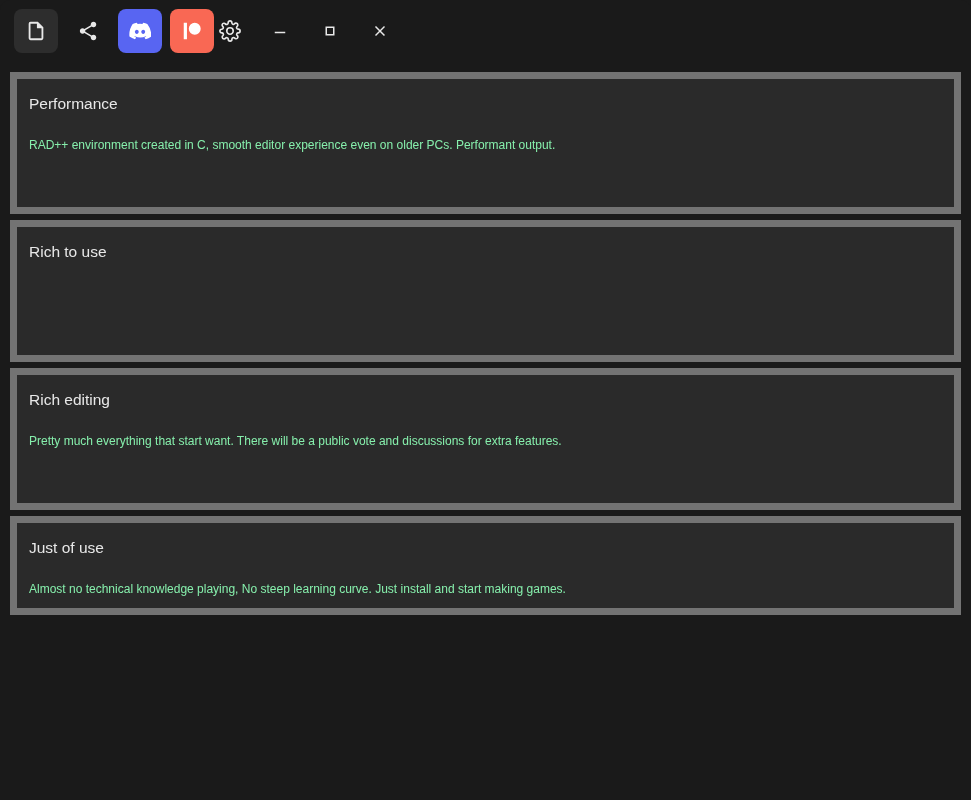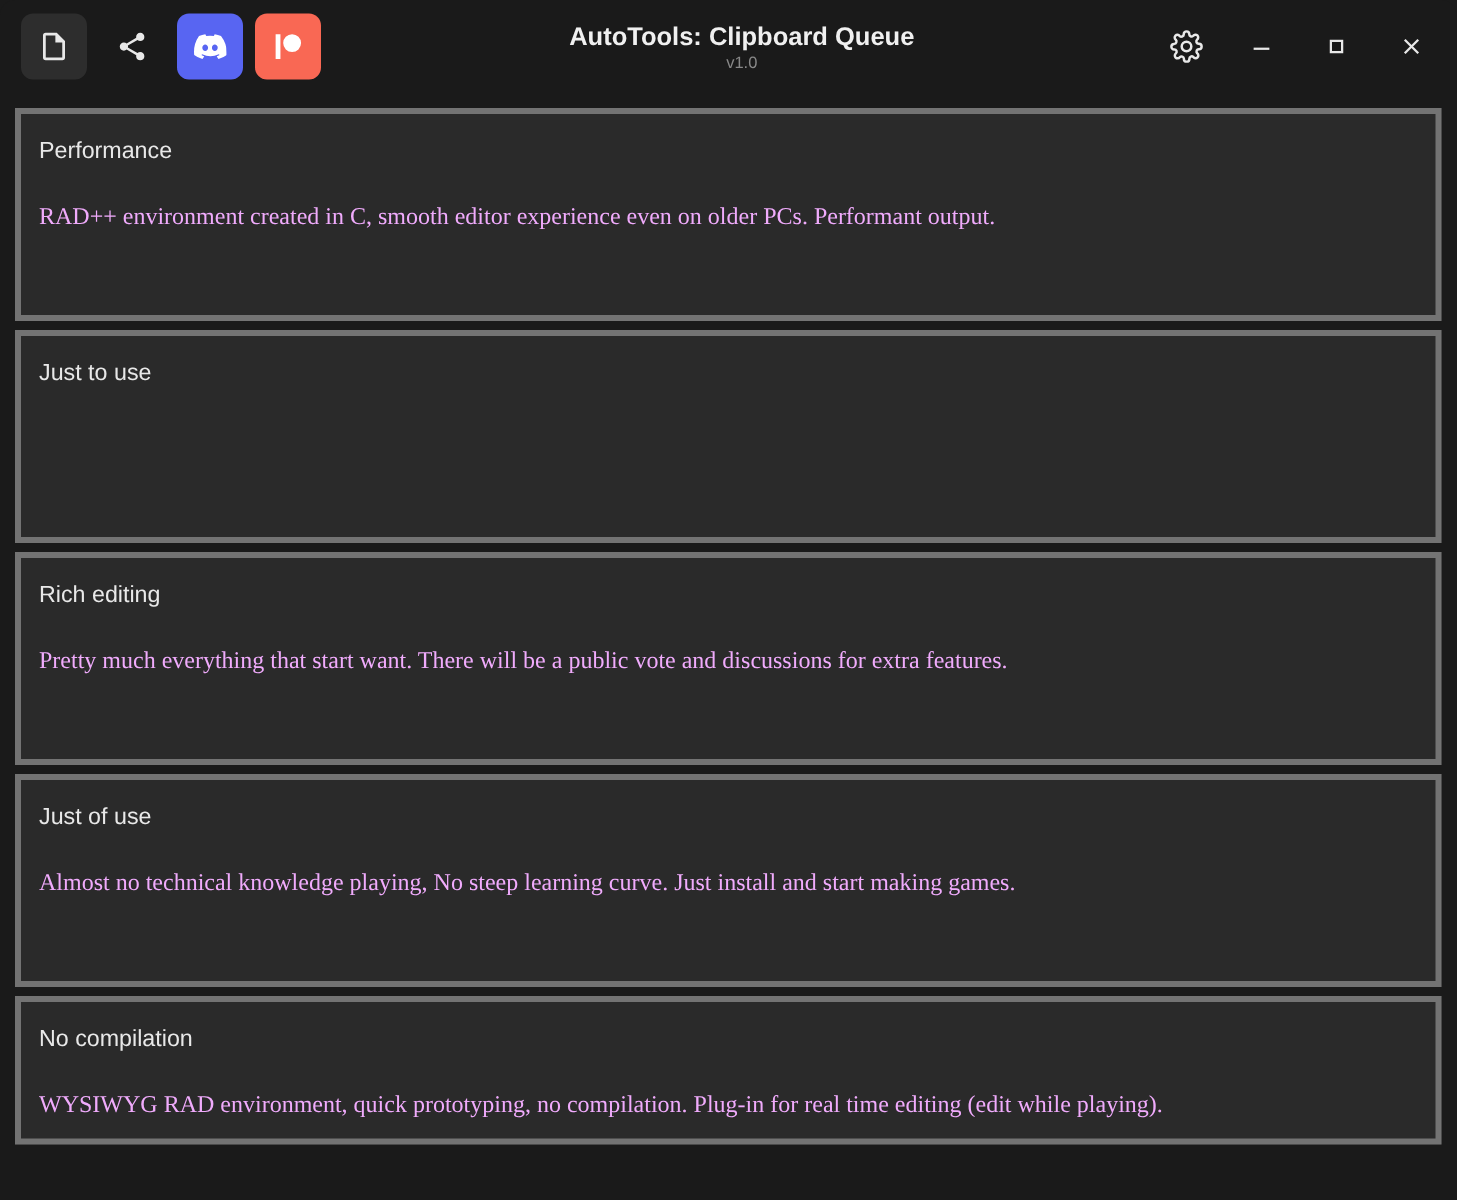--- a/index.html
+++ b/index.html
@@ -104,42 +104,41 @@
       width: 22px;
       height: 22px;
     }
     .content {
       padding: 10px 10px;
       height: calc(100% - 62px);
       overflow: hidden;
     }
     .card {
       background: #2a2a2a;
-      border: 4px solid #737373;
+      border: 7px solid #737373;
       padding: 16px 12px 11px 12px;
       margin-bottom: 6px;
       height: 142px;
       overflow: hidden;
     }
     .card:last-child {
       height: auto;
     }
     .card-title {
       font-size: 15.5px;
       color: #e8e8e8;
       margin-bottom: 24px;
       font-weight: 400;
     }
     .card-body {
-      font-size: 16px;
-      color: #f0abfc;
+      font-size: 12px;
+      color: #86efac;
       line-height: 1.35;
       white-space: nowrap;
       overflow: hidden;
-      font-family: Liberation Serif, serif;
     }
   </style>
 </head>
 <body>
 
 <div class="titlebar">
   <div class="titlebar-left">
     <button class="icon-btn file">
       <svg viewBox="0 0 24 24">
           <path d="M14 2H6a2 2 0 0 0-2 2v16a2 2 0 0 0 2 2h12a2 2 0 0 0 2-2V8l-6-6zM6 20V4h7v5h5v11H6z"></path>
@@ -155,24 +154,20 @@
           <path d="M20 4.4A19.8 19.8 0 0 0 15.4 3a13 13 0 0 0-.6 1.3 18.3 18.3 0 0 0-5.5 0A12.5 12.5 0 0 0 8.6 3 19.7 19.7 0 0 0 4 4.4 20.3 20.3 0 0 0 .5 18.1a19.9 19.9 0 0 0 6 3A14.7 14.7 0 0 0 7.8 19a12.9 12.9 0 0 1-2-.9l.5-.4a14.2 14.2 0 0 0 12.1 0l.5.4a12.8 12.8 0 0 1-2 .9 14.6 14.6 0 0 0 1.3 2.1 19.8 19.8 0 0 0 6-3A20.2 20.2 0 0 0 20 4.4zM8.5 15.3c-1.2 0-2.1-1.1-2.1-2.4s1-2.4 2.1-2.4 2.2 1.1 2.1 2.4c0 1.3-.9 2.4-2.1 2.4zm7 0c-1.2 0-2.1-1.1-2.1-2.4s.9-2.4 2.1-2.4 2.2 1.1 2.1 2.4c0 1.3-.9 2.4-2.1 2.4z"></path>
         </svg>
     </button>
     <button class="icon-btn patreon">
       <svg viewBox="0 0 24 24">
           <path d="M3 3h3.5v18H3V3zm12 0a6.5 6.5 0 1 1 0 13 6.5 6.5 0 0 1 0-13z"></path>
         </svg>
     </button>
   </div>
 
-  <div class="titlebar-center">
-    <div class="app-title">AutoTools: Clipboard Queue</div>
-    <div class="app-version">v1.0</div>
-  </div>
 
   <div class="titlebar-right">
     <button class="window-btn settings-btn">
       <svg viewBox="0 0 24 24">
           <path stroke="#e8e8e8" fill="none" stroke-width="1.8" d="M12 15.5a3.5 3.5 0 1 0 0-7 3.5 3.5 0 0 0 0 7z M19.4 15a1.7 1.7 0 0 0 .3 1.8l.1.1a2 2 0 1 1-2.8 2.8l-.1-.1a1.7 1.7 0 0 0-1.8-.3 1.7 1.7 0 0 0-1 1.5V21a2 2 0 1 1-4 0v-.1a1.7 1.7 0 0 0-1.1-1.5 1.7 1.7 0 0 0-1.8.3l-.1.1a2 2 0 1 1-2.8-2.8l.1-.1a1.7 1.7 0 0 0 .3-1.8 1.7 1.7 0 0 0-1.5-1H3a2 2 0 1 1 0-4h.1a1.7 1.7 0 0 0 1.5-1.1 1.7 1.7 0 0 0-.3-1.8l-.1-.1a2 2 0 1 1 2.8-2.8l.1.1a1.7 1.7 0 0 0 1.8.3H9a1.7 1.7 0 0 0 1-1.5V3a2 2 0 1 1 4 0v.1a1.7 1.7 0 0 0 1 1.5 1.7 1.7 0 0 0 1.8-.3l.1-.1a2 2 0 1 1 2.8 2.8l-.1.1a1.7 1.7 0 0 0-.3 1.8V9a1.7 1.7 0 0 0 1.5 1H21a2 2 0 1 1 0 4h-.1a1.7 1.7 0 0 0-1.5 1z"></path>
         </svg>
     </button>
     <button class="window-btn">
       <svg viewBox="0 0 24 24">
           <line x1="5" y1="14" x2="19" y2="14"></line>
@@ -191,27 +186,23 @@
     </button>
   </div>
 </div>
 
 <div class="content">
   <div class="card">
     <div class="card-title">Performance</div>
     <div class="card-body">RAD++ environment created in C, smooth editor experience even on older PCs. Performant output.</div>
   </div>
   <div class="card">
-    <div class="card-title">Just to use</div>
+    <div class="card-title">Rich to use</div>
   </div>
   <div class="card">
     <div class="card-title">Rich editing</div>
     <div class="card-body">Pretty much everything that start want. There will be a public vote and discussions for extra features.</div>
   </div>
   <div class="card">
     <div class="card-title">Just of use</div>
     <div class="card-body">Almost no technical knowledge playing, No steep learning curve. Just install and start making games.</div>
   </div>
-  <div class="card">
-    <div class="card-title">No compilation</div>
-    <div class="card-body">WYSIWYG RAD environment, quick prototyping, no compilation. Plug-in for real time editing (edit while playing).</div>
-  </div>
 </div>
 
 </body></html>

